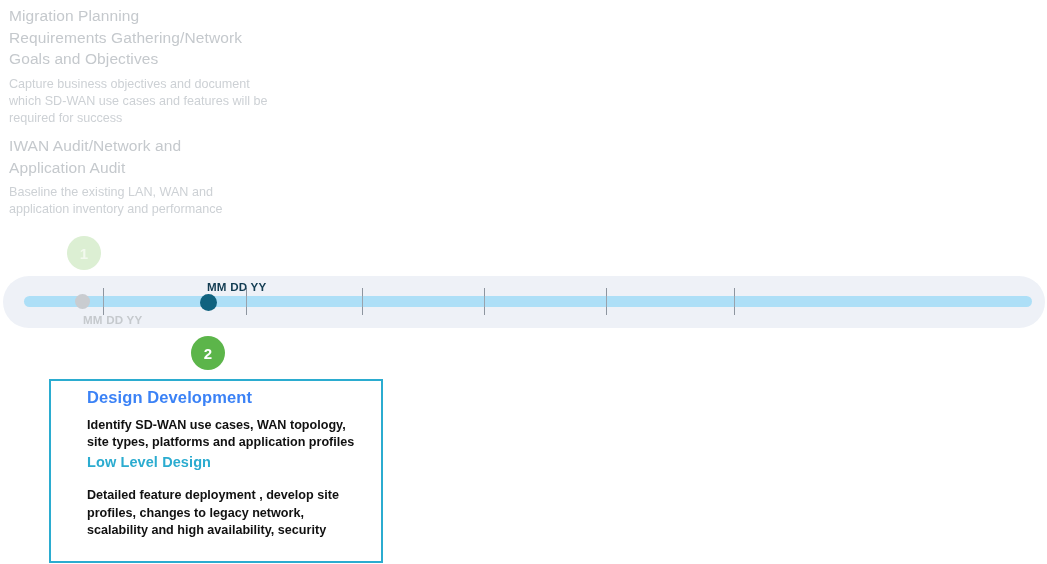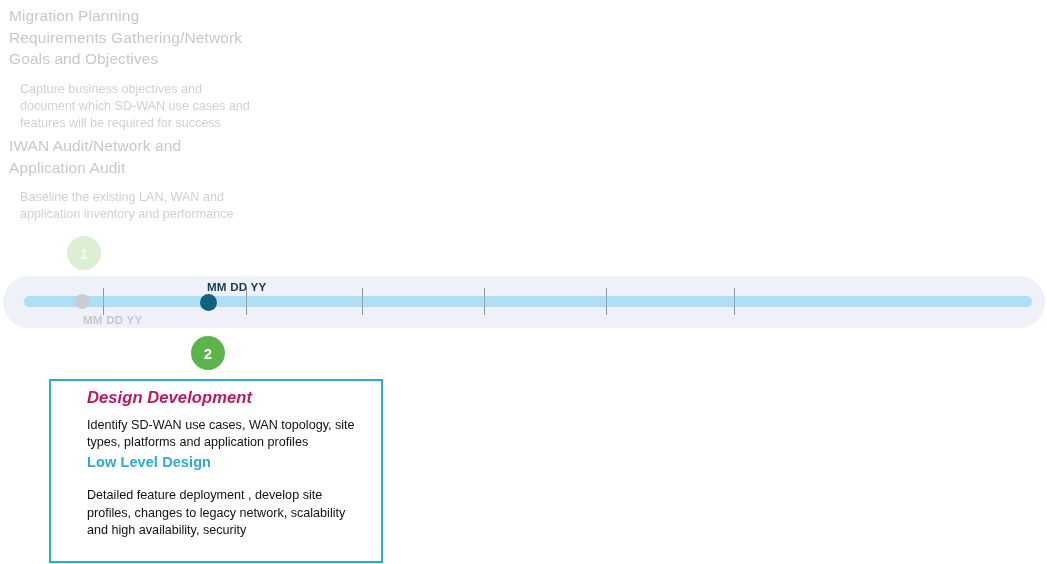--- a/index.html
+++ b/index.html
@@ -31,21 +31,21 @@
     font-weight: normal;
     font-size: 15.5px;
     line-height: 21.5px;
     margin: 0 0 6px 0;
     letter-spacing: 0.1px;
   }
   .faded-body {
     color: #cdd1d5;
     font-size: 12.6px;
     line-height: 17px;
-    margin: 11px;
+    margin: 0;
   }
 
   
   #timeline-container {
     position: absolute;
     left: 3px;
     top: 276px;
     width: 1042px;
     height: 52px;
     background: #eef1f7;
@@ -158,38 +158,37 @@
     width: 334px;
     height: 184px;
     box-sizing: border-box;
     background: #ffffff;
     border: 2px solid #2bacd0;
   }
   #design-card-inner {
     padding: 7px 14px 0 36px;
   }
   .card-title {
-    color: #be185d;
+    color: #3b82f6;
     font-size: 16.5px;
     font-weight: bold;
     margin: 0 0 1px 0;
     letter-spacing: 0.1px;
-    font-style: italic;
   }
   .card-subtitle {
     color: #2bacd0;
     font-size: 14.5px;
     font-weight: bold;
     margin: 0;
     letter-spacing: 0.1px;
   }
   .card-body {
     color: #111111;
     font-size: 12.6px;
-    font-weight: normal;
+    font-weight: bold;
     line-height: 17.2px;
     margin: 10px 0 0 0;
   }
   .card-body.tight {
     margin-top: 17px;
   }
   .card-subtitle.spaced {
     margin-top: 3px;
   }
 </style>

